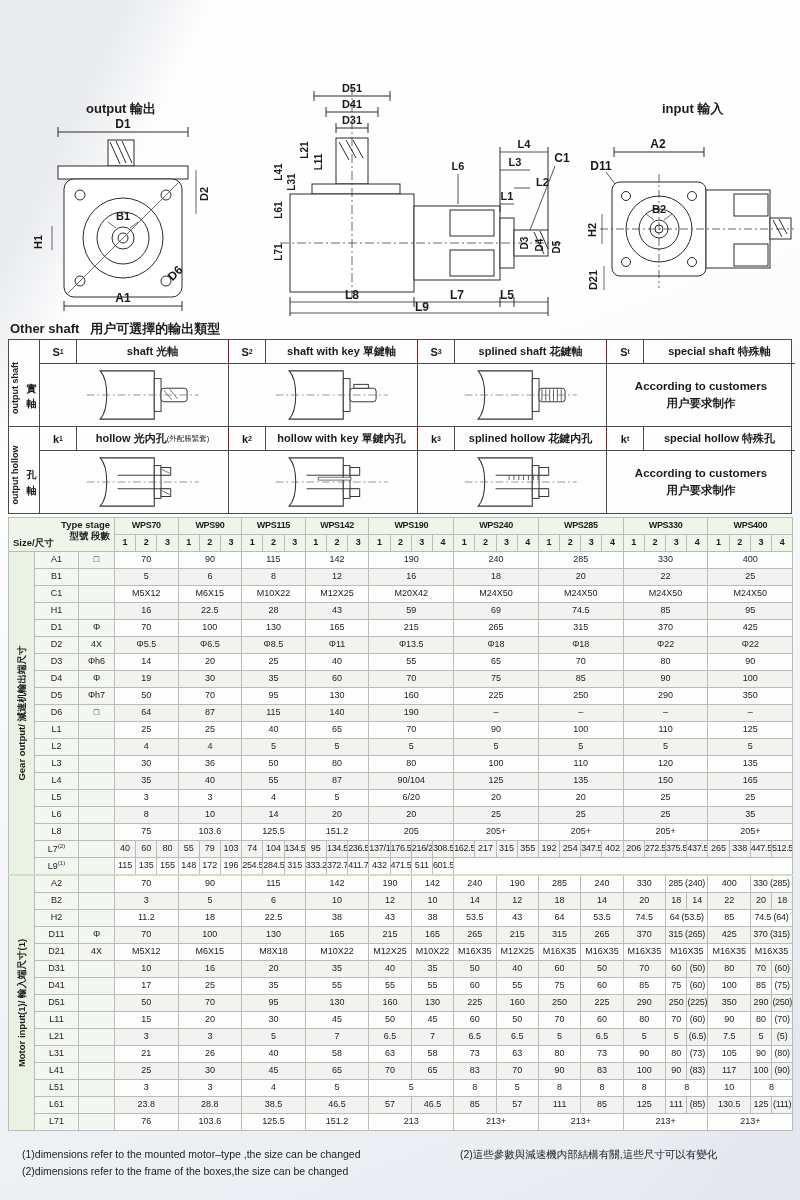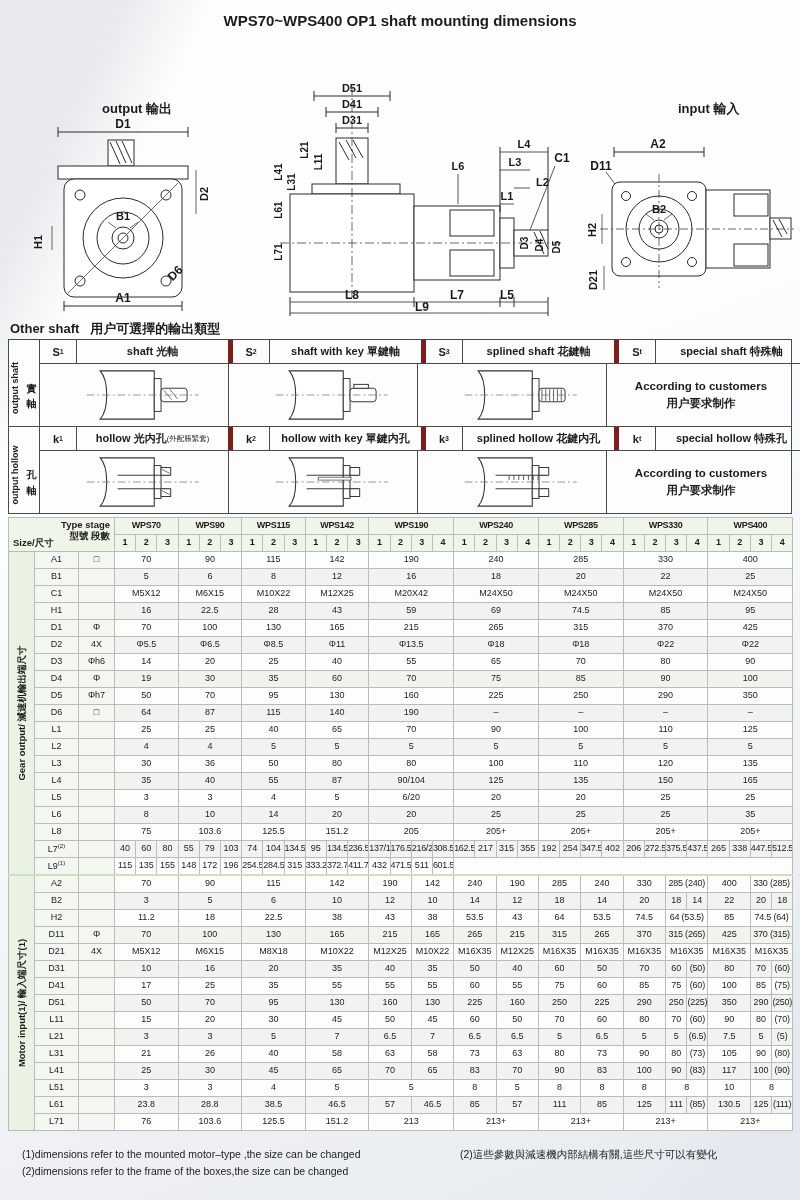--- a/index.html
+++ b/index.html
@@ -6,39 +6,39 @@
   .page{position:relative;width:800px;height:1200px;overflow:hidden;
     font-family:"Liberation Sans","DejaVu Sans",sans-serif;color:#1c1c1c;
     background-color:#f8f9fa;
     background-image:
       linear-gradient(115deg,#e8eaed 0%,#e8eaed 9%,rgba(255,255,255,0) 16%),
       linear-gradient(295deg,#e4e8ee 0%,#e4e8ee 5%,rgba(255,255,255,0) 13%),
       linear-gradient(160deg,rgba(255,255,255,.9) 30%,rgba(233,236,240,.65) 78%,#e6eaf0 100%);}
   .content{position:absolute;inset:0;z-index:1;}
   .title1{position:absolute;top:12px;left:0;width:100%;text-align:center;font-size:15px;font-weight:bold;}
   .title2{position:absolute;top:31px;left:0;width:100%;text-align:center;font-size:20px;font-weight:bold;letter-spacing:.5px;}
-  .cap{position:absolute;font-size:13px;font-weight:bold;margin-left:16px;}
+  .cap{position:absolute;font-size:13px;font-weight:bold;}
   svg text{font-family:"Liberation Sans","DejaVu Sans",sans-serif;font-weight:bold;fill:#1a1a1a;}
   .dwg{position:absolute;}
   
   .os-head{position:absolute;top:320px;left:10px;font-size:13px;font-weight:bold;}
   .os-table{position:absolute;top:339px;left:8px;width:782px;border:1.5px solid #4a4a4a;background:#fdfdfd;}
   .os-group{display:flex;height:86px;border-bottom:1px solid #4a4a4a;}
   .os-group:last-child{border-bottom:none;}
   .os-side{width:30px;border-right:1px solid #4a4a4a;position:relative;flex:none;}
   .os-side .en{position:absolute;left:-26px;top:50%;width:64px;transform:rotate(-90deg);transform-origin:center;
      font-size:9px;font-weight:bold;text-align:center;white-space:nowrap;}
   .os-side .zh{position:absolute;right:1px;top:50%;transform:translateY(-50%);writing-mode:vertical-rl;
      text-orientation:upright;font-size:10px;font-weight:bold;letter-spacing:2px;}
   .os-main{flex:1;display:flex;flex-direction:column;}
   .os-hrow{display:flex;height:23px;border-bottom:1px solid #4a4a4a;flex:none;}
   .os-code{width:36px;flex:none;border-right:1px solid #4a4a4a;display:flex;align-items:center;justify-content:center;
      font-size:11px;font-weight:bold;}
   .os-code sub{font-size:7px;}
-  .os-name{width:151px;flex:none;border-right:5px solid #7f1d1d;display:flex;align-items:center;justify-content:center;
+  .os-name{width:151px;flex:none;border-right:1px solid #7f1d1d;display:flex;align-items:center;justify-content:center;
      font-size:11px;font-weight:bold;white-space:nowrap;}
   .os-name:last-child,.os-code:last-child{border-right:none;}
   .os-name .note{font-size:7.5px;font-weight:normal;}
   .os-drow{flex:1;display:flex;}
   .os-cell{width:188px;flex:none;border-right:1px solid #4a4a4a;display:flex;align-items:center;justify-content:center;}
   .os-cell:last-child{border-right:none;}
   .os-custom{flex-direction:column;font-size:11.5px;font-weight:bold;line-height:1.5;}
   
   .dim-wrap{position:absolute;top:517px;left:8px;width:784px;}
   table.dim{border-collapse:collapse;table-layout:fixed;width:784px;background:#fcfdfc;}
@@ -65,21 +65,20 @@
   .foot{position:absolute;top:1146px;left:10px;width:782px;display:flex;font-size:10.5px;line-height:1.65;margin-left:12px;}
   .foot .fl{width:56%;}
   .foot .fr{width:44%;}
 </style>
 </head>
 <body>
 
 <div class="page">
  <div class="content">
 
-  <div class="title1">WPS70~WPS400 OP1 shaft mounting dimensions</div>
 
   <div class="cap" style="top:100px;left:86px;">output 輸出</div>
   <div class="cap" style="top:100px;left:662px;">input 輸入</div>
 
   <div class="dwg" style="top:118px;left:28px;">
    <svg width="230" height="198" viewBox="0 0 230 198">
     <g stroke="#2a2a2a" stroke-width="1" fill="none">
       <line x1="30" y1="14" x2="160" y2="14"></line>
             <line x1="30" y1="9" x2="30" y2="19"></line>
             <line x1="160" y1="9" x2="160" y2="19"></line>

